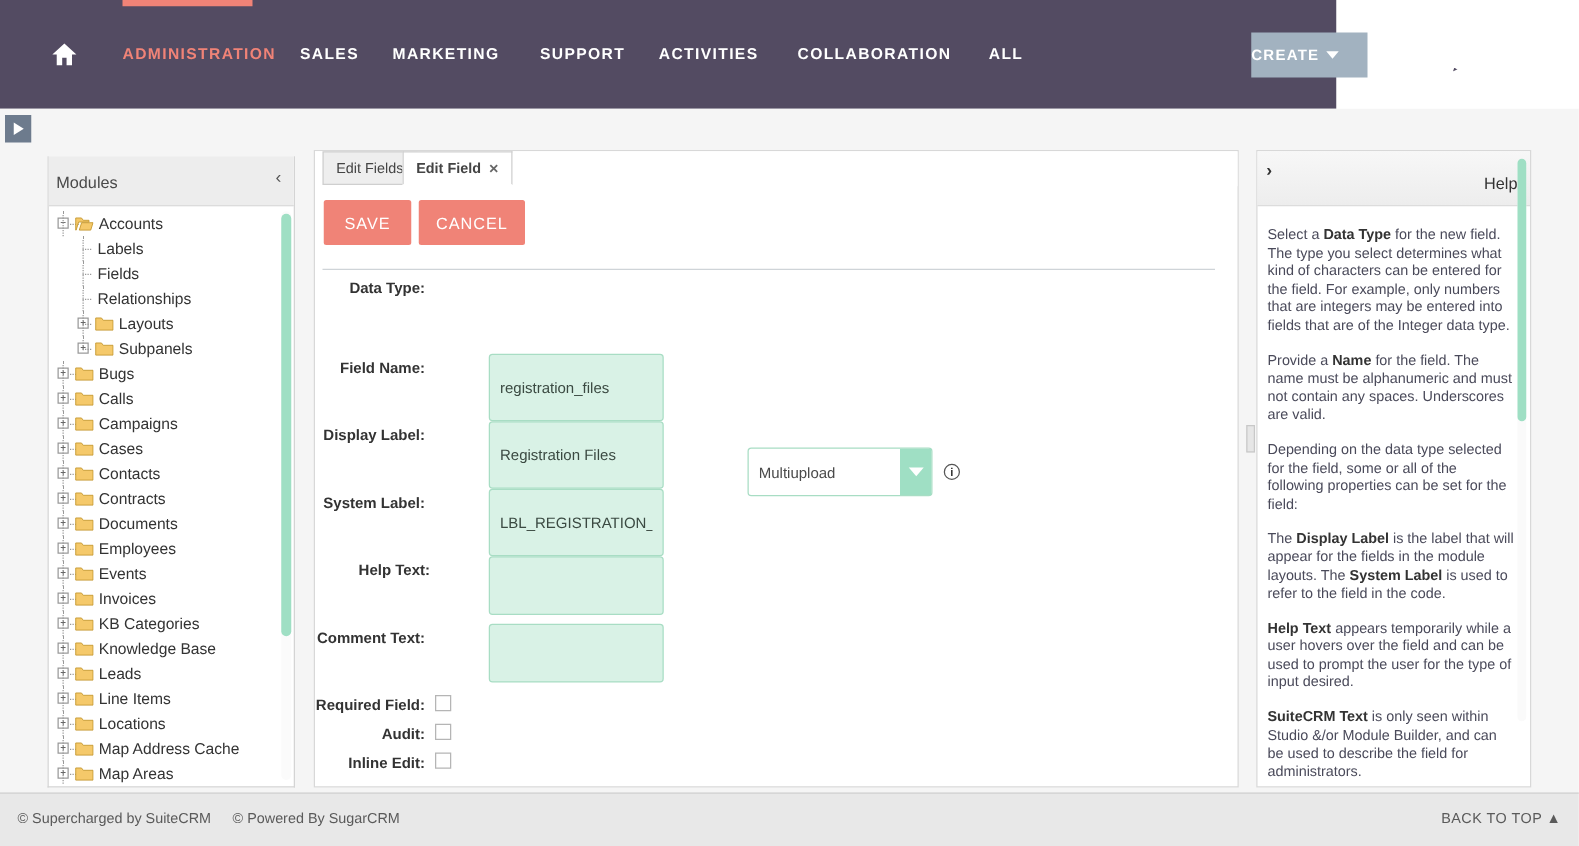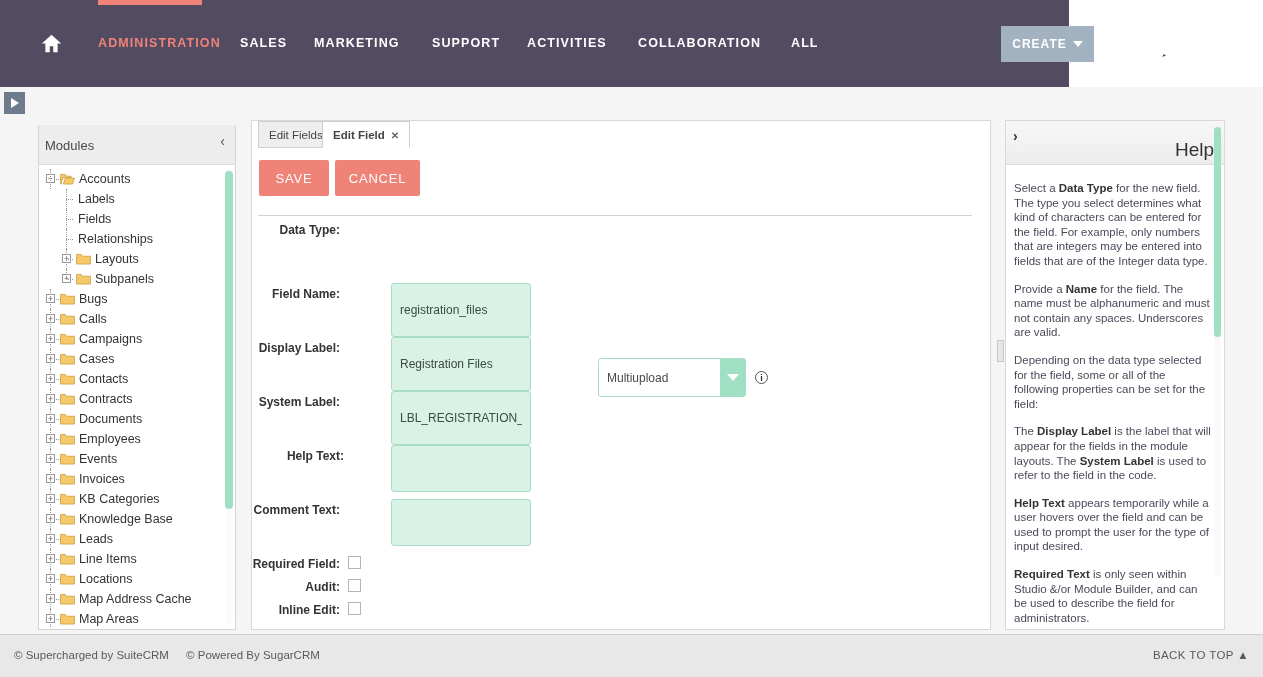--- a/index.html
+++ b/index.html
@@ -41,21 +41,20 @@
   #create-button {
     position: absolute; left: 1001px; top: 26px;
     width: 93px; height: 36px;
     background: #a2b2c0;
     color: #ffffff;
     font-size: 12px;
     font-weight: bold;
     letter-spacing: 1px;
     display: flex;
     align-items: center;
-    justify-content: center;
     gap: 6px;
     cursor: pointer;
   }
   .caret-down {
     width: 0; height: 0;
     border-left: 5px solid transparent;
     border-right: 5px solid transparent;
     border-top: 6px solid #ffffff;
   }
   .hdr-icon {
@@ -301,21 +300,21 @@
     border-bottom: 1px solid #dcdcdc;
   }
   #help-expand {
     position: absolute; left: 7px; top: 7px;
     font-size: 14px; font-weight: bold;
     color: #333;
     cursor: pointer;
   }
   #help-title {
     position: absolute; right: 10px; top: 18px;
-    font-size: 19px;
+    font-size: 13px;
     color: #333;
   }
   #help-body {
     position: relative;
     height: 463px;
     overflow: hidden;
     padding: 16px 12px 0 8px;
     font-size: 11.5px;
     line-height: 14.6px;
     color: #4a4a5a;
@@ -669,21 +668,21 @@
     <div id="help-expand">›</div>
     <div id="help-title">Help</div>
   </div>
   <div id="help-body">
     <div id="help-paragraphs">
         <p><span>Select a </span><b>Data Type</b><span> for the new field. The type you select determines what kind of characters can be entered for the field. For example, only numbers that are integers may be entered into fields that are of the Integer data type.</span></p>
         <p><span>Provide a </span><b>Name</b><span> for the field. The name must be alphanumeric and must not contain any spaces. Underscores are valid.</span></p>
         <p><span>Depending on the data type selected for the field, some or all of the following properties can be set for the field:</span></p>
         <p><span>The </span><b>Display Label</b><span> is the label that will appear for the fields in the module layouts. The </span><b>System Label</b><span> is used to refer to the field in the code.</span></p>
         <p><b>Help Text</b><span> appears temporarily while a user hovers over the field and can be used to prompt the user for the type of input desired.</span></p>
-        <p><b>Required Text</b><span> is only seen within Studio &amp;/or Module Builder, and can be used to describe the field for administrators.</span></p>
+        <p><b>SuiteCRM Text</b><span> is only seen within Studio &amp;/or Module Builder, and can be used to describe the field for administrators.</span></p>
       </div>
   </div>
   <div id="help-scrollbar-track"></div>
   <div id="help-scrollbar-thumb"></div>
 </div>
 
 <div id="footer">
   <div id="footer-left">
     <span>© Supercharged by SuiteCRM</span>
     <span>© Powered By SugarCRM</span>

